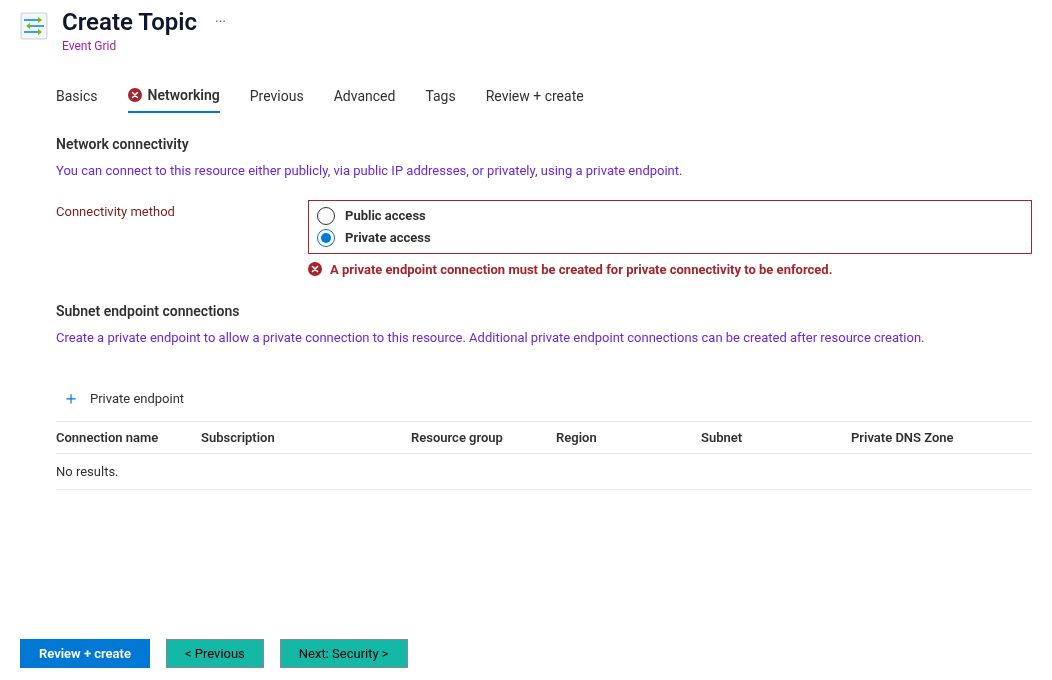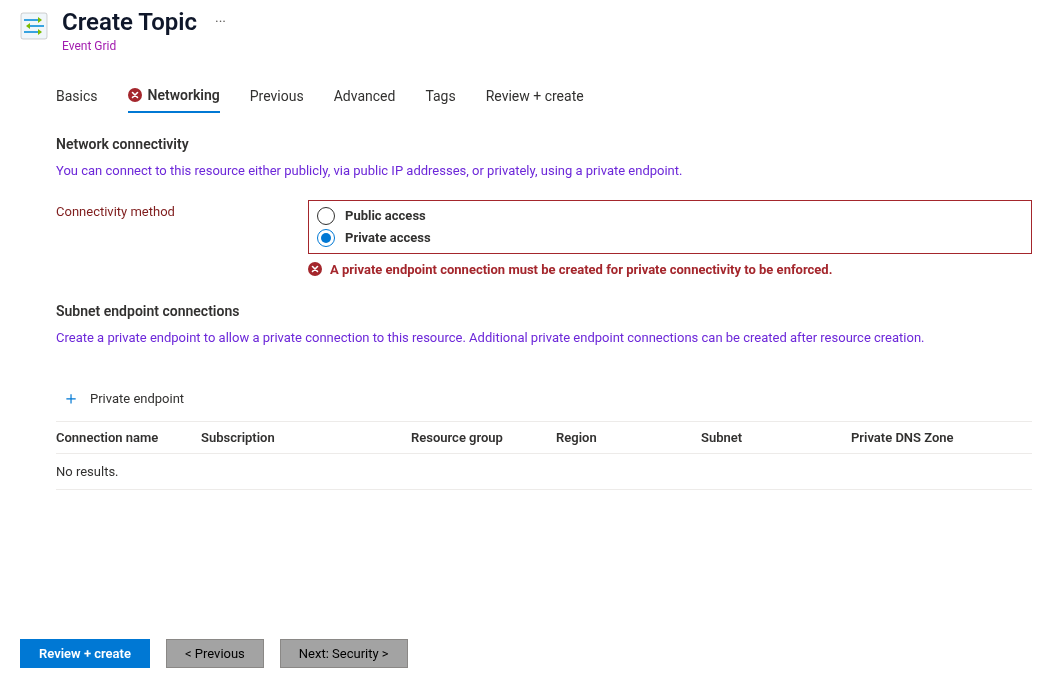--- a/index.html
+++ b/index.html
@@ -188,21 +188,21 @@
       bottom: 12px;
       left: 20px;
       display: flex;
       gap: 16px;
     }
     .btn {
       font-family: inherit;
       font-size: 13px;
       padding: 6px 18px;
       border: 1px solid #8a8886;
-      background: #a3a3a3;
+      background: #14b8a6;
       cursor: pointer;
     }
     .btn-primary {
       background: #0078d4;
       border-color: #0078d4;
       color: #ffffff;
       font-weight: 600;
     }
     .error-circle {
       width: 14px;

